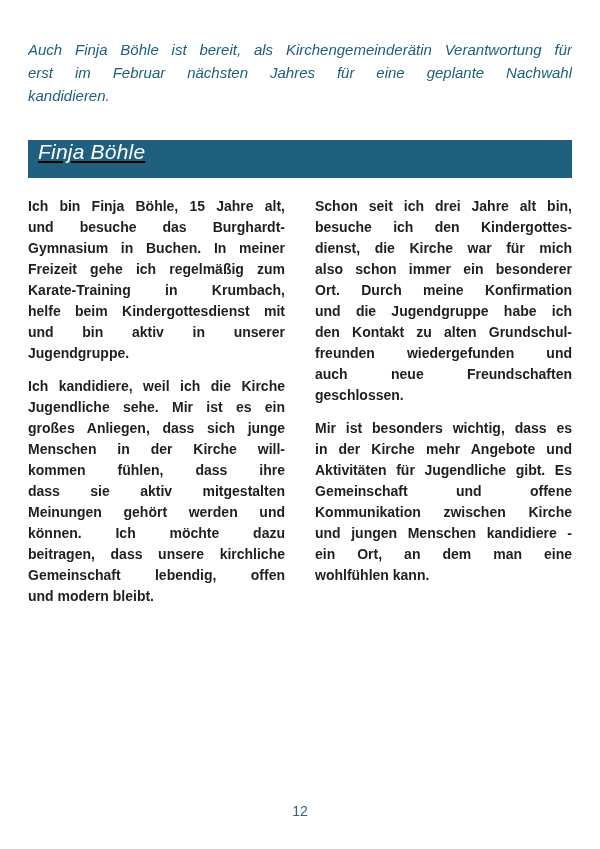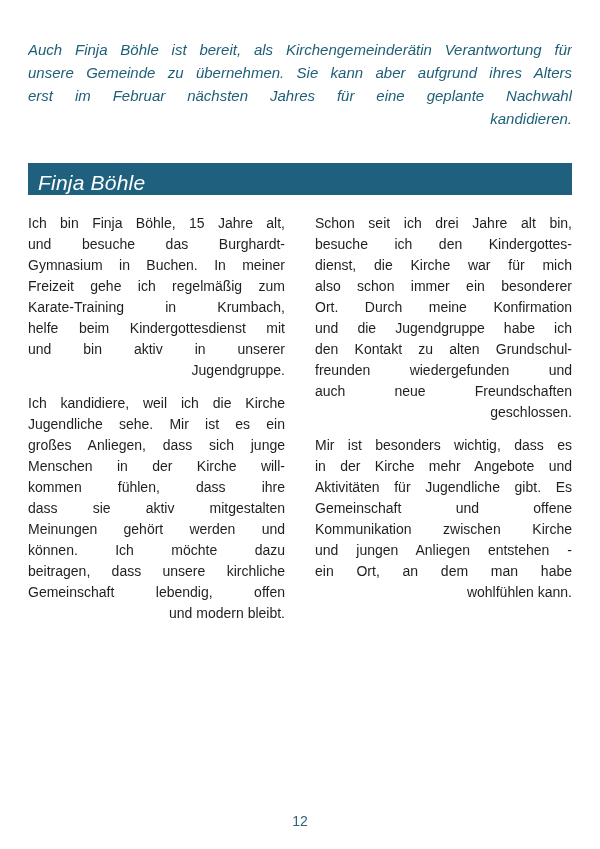--- a/index.html
+++ b/index.html
@@ -20,79 +20,80 @@
   .jline {
     text-align: justify;
     overflow: hidden;
   }
   .jline::after {
     content: "";
     display: inline-block;
     width: 100%;
     height: 0;
   }
-  .jline.last { text-align: right; }
+  .jline.last { text-align: left; }
   .jline.last::after { content: none; }
 
   .intro {
     color: var(--intro-color, #1d5e78);
     font-style: italic;
     font-size: 15px;
     line-height: 23px;
   }
   .intro .jline { height: 23px; }
 
   .section-bar {
     margin-top: 33px;
-    height: 32px;
+    height: 38px;
     background: var(--accent, #1f607e);
     display: flex;
-    align-items: flex-end;
+    align-items: flex-start;
     padding-left: 10px;
+    text-decoration: underline;
   }
   .section-bar .title {
     color: #ffffff;
     font-style: italic;
     font-size: 21px;
     letter-spacing: 0.2px;
   }
 
   .columns {
     display: flex;
     gap: 30px;
     margin-top: 18px;
+    font-weight: bold;
   }
   .col {
     flex: 1 1 0;
     font-size: 14px;
     line-height: 21px;
     color: var(--body-color, #1f1f1f);
   }
   .col .jline { height: 21px; }
   .para { margin-bottom: 12px; }
 
   .page-number {
     position: absolute;
     left: 0;
     right: 0;
-    bottom: 20px;
+    bottom: 30px;
     text-align: center;
     color: var(--pagenum-color, #2f617c);
     font-size: 14px;
   }
 </style>
 </head>
 <body>
 
 <div class="page">
 
   <div class="intro">
       <div class="para">
         <div class="jline">Auch Finja Böhle ist bereit, als Kirchengemeinderätin Verantwortung für</div>
-        <div class="jline">unsere Gemeinde zu übernehmen. Sie kann aber aufgrund ihres Alters</div>
         <div class="jline">erst im Februar nächsten Jahres für eine geplante Nachwahl</div>
         <div class="jline last">kandidieren.</div>
       </div>
     </div>
 
   <div class="section-bar">
     <span class="title">Finja Böhle</span>
   </div>
 
   <div class="columns">
@@ -133,22 +134,22 @@
           <div class="jline">freunden wiedergefunden und</div>
           <div class="jline">auch neue Freundschaften</div>
           <div class="jline last">geschlossen.</div>
         </div>
         <div class="para">
           <div class="jline">Mir ist besonders wichtig, dass es</div>
           <div class="jline">in der Kirche mehr Angebote und</div>
           <div class="jline">Aktivitäten für Jugendliche gibt. Es</div>
           <div class="jline">Gemeinschaft und offene</div>
           <div class="jline">Kommunikation zwischen Kirche</div>
-          <div class="jline">und jungen Anliegen entstehen -</div>
-          <div class="jline">ein Ort, an dem man habe</div>
+          <div class="jline">und jungen Menschen kandidiere -</div>
+          <div class="jline">ein Ort, an dem man eine</div>
           <div class="jline last">wohlfühlen kann.</div>
         </div>
       </div>
   </div>
 
   <div class="page-number">12</div>
 
 </div>
 
 </body></html>

